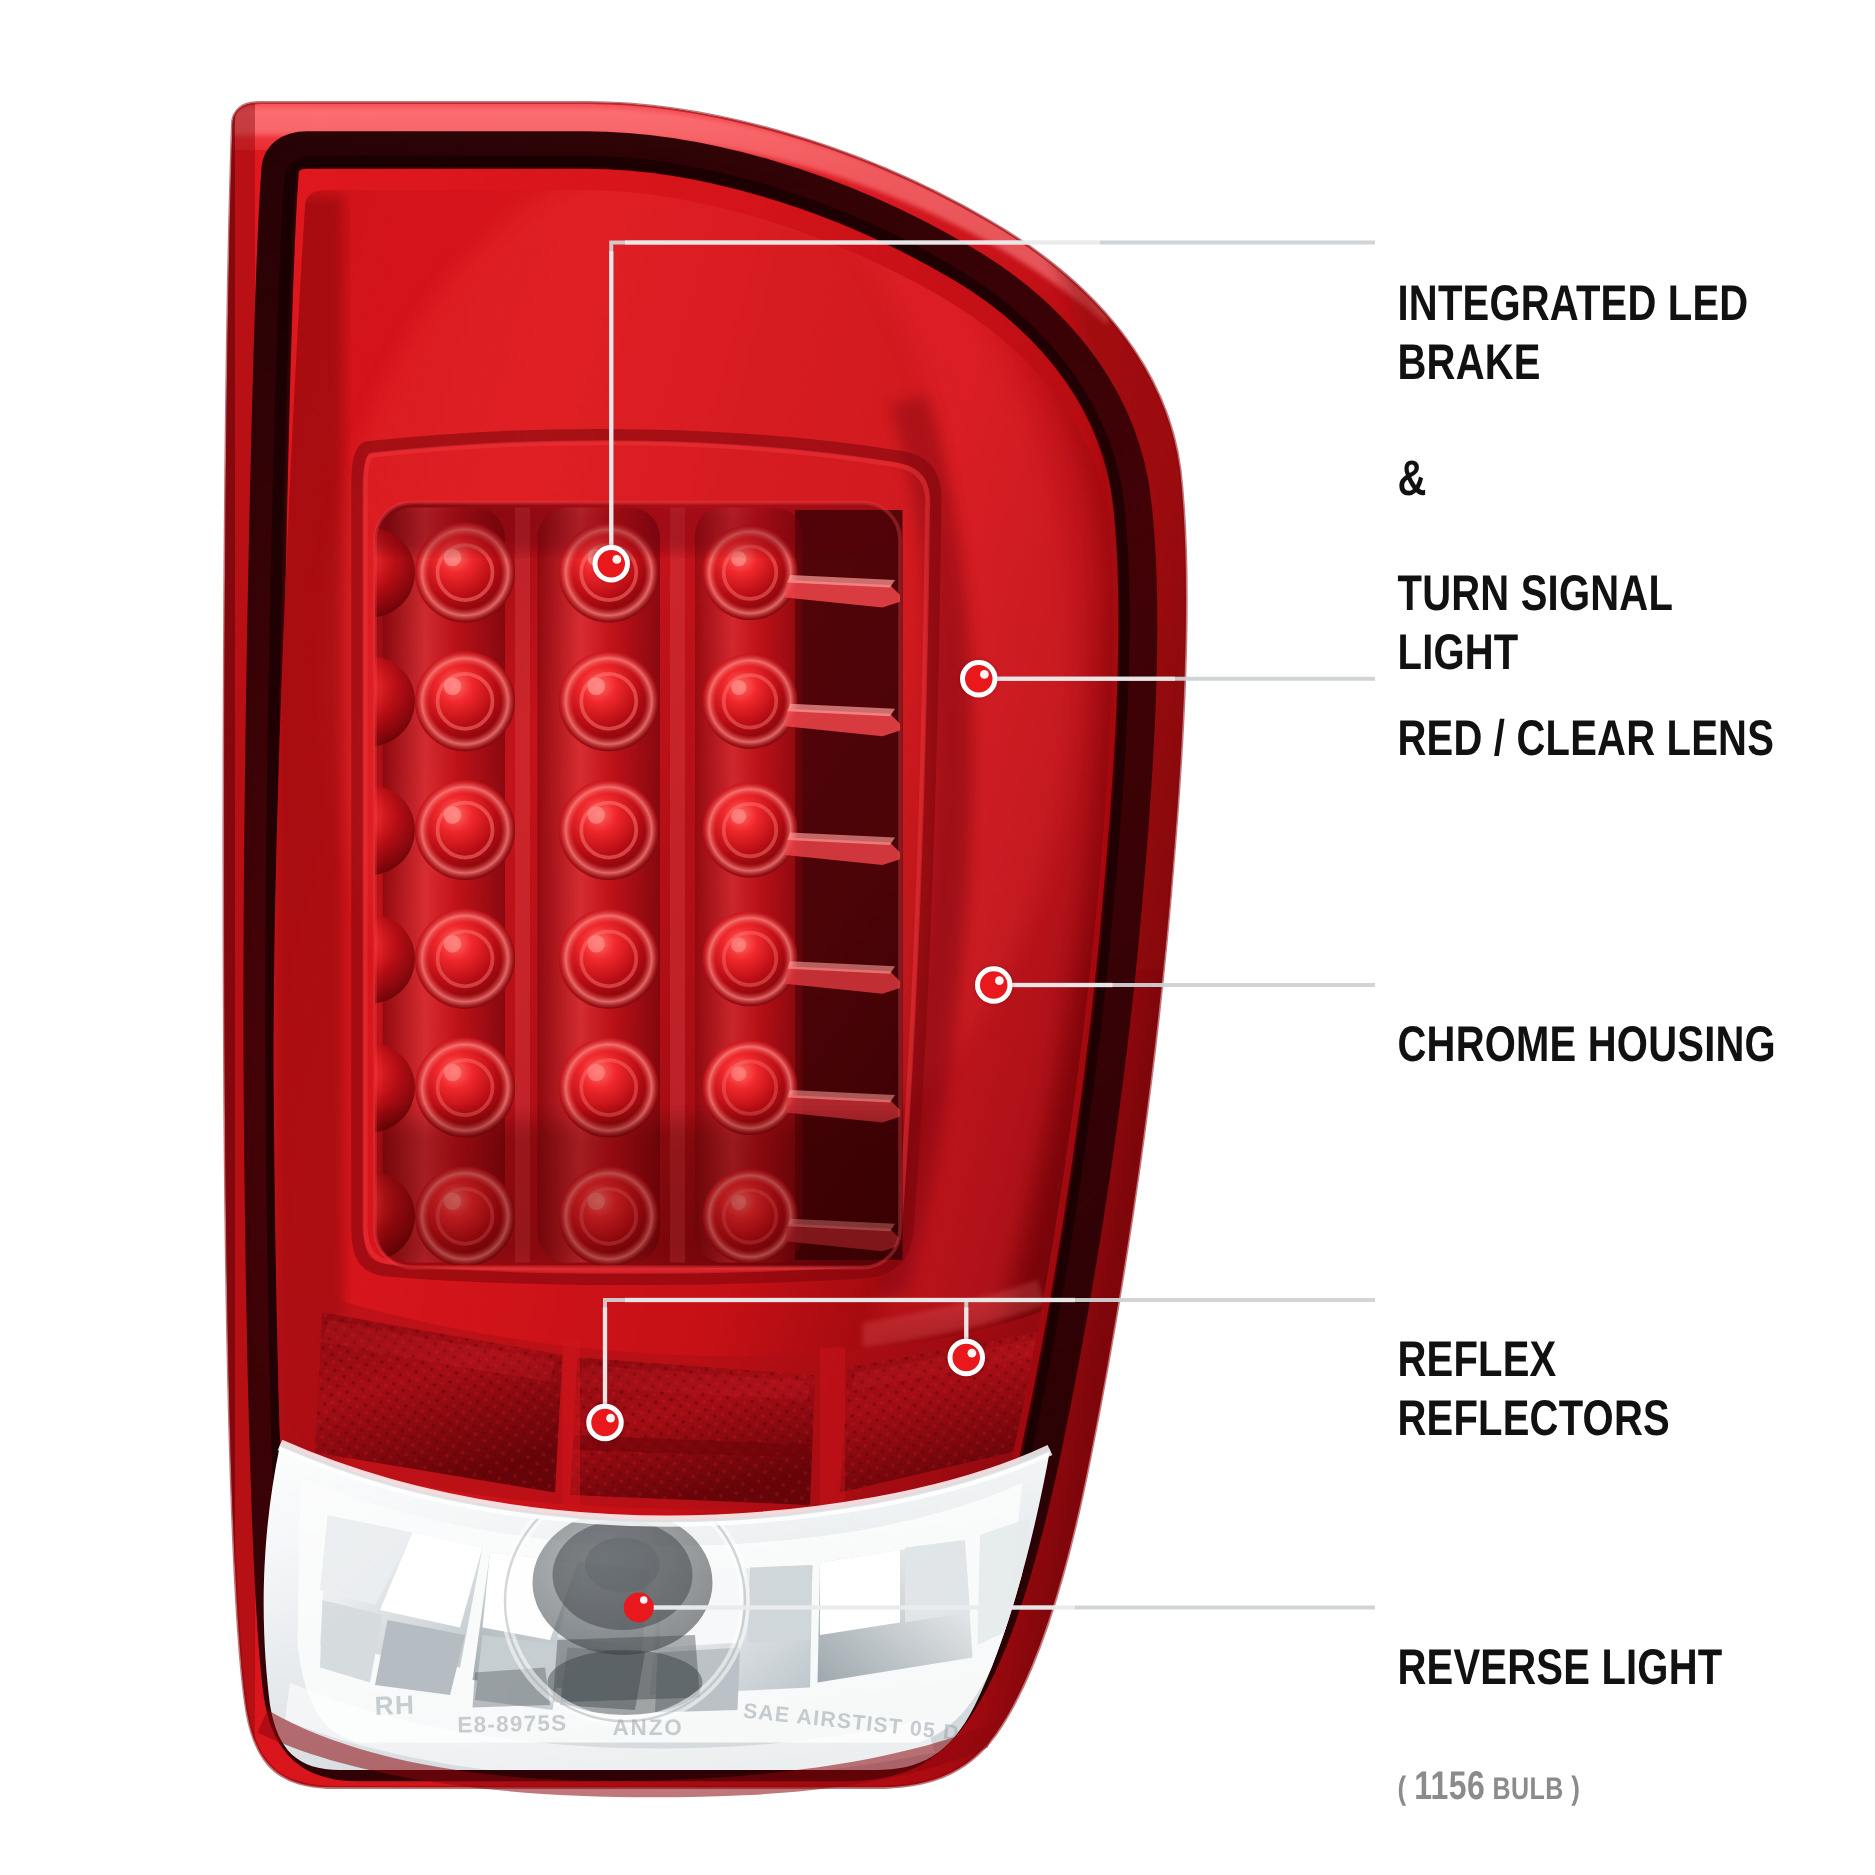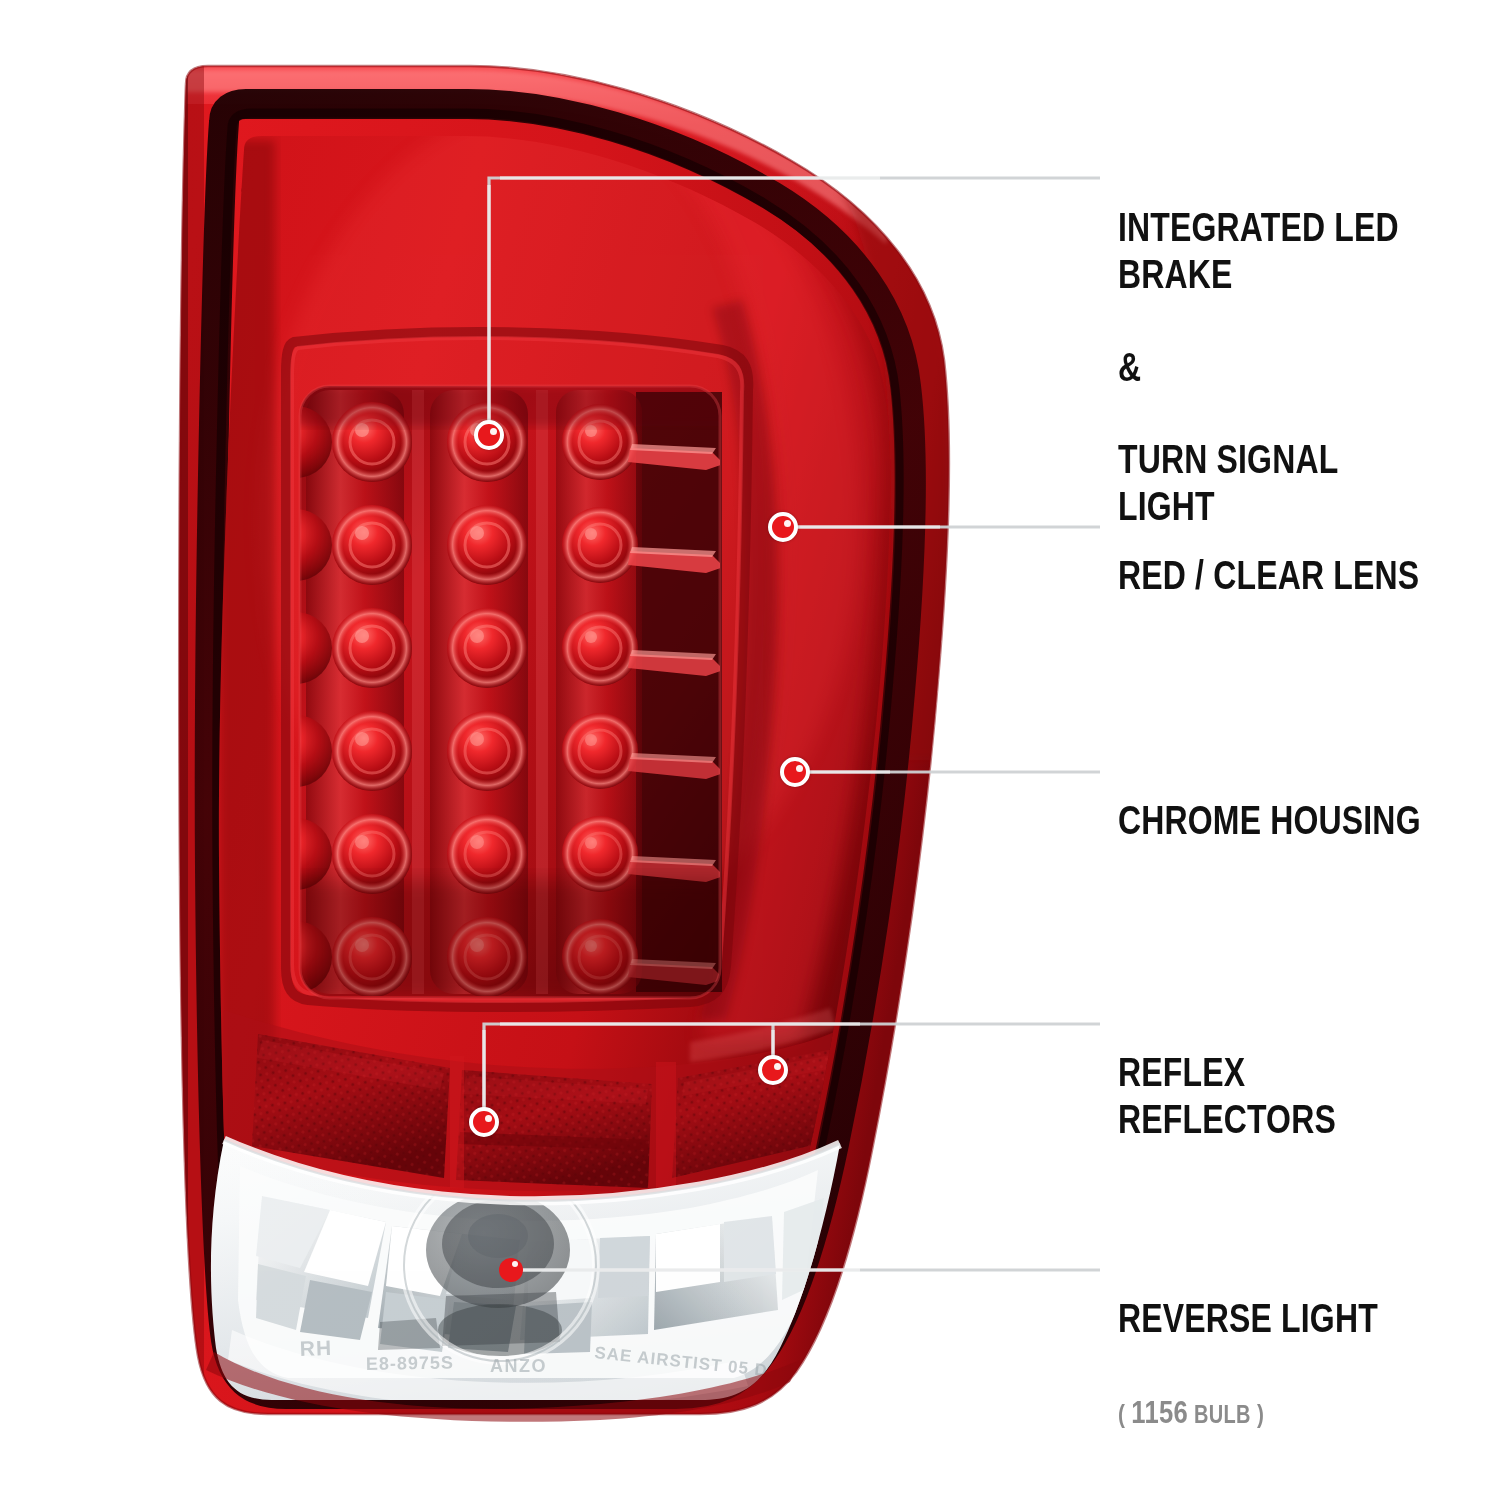--- a/index.html
+++ b/index.html
@@ -3,21 +3,21 @@
 <meta charset="utf-8">
 <style>
   html,body{margin:0;padding:0;}
   body{
     width:1500px;height:1500px;
     background:#ffffff;
     font-family:"Liberation Sans", sans-serif;
     overflow:hidden;
     position:relative;
   }
-  #stage{position:absolute;left:0;top:0;width:1500px;height:1204px;}
+  #stage{position:absolute;left:0;top:16px;width:1500px;height:1204px;}
 
   
   #product{position:absolute;left:0;top:0;width:1000px;height:1460px;}
 
   
   #callouts{position:absolute;left:0;top:0;width:1500px;height:1500px;pointer-events:none;}
 
   
   .label{
     position:absolute;

